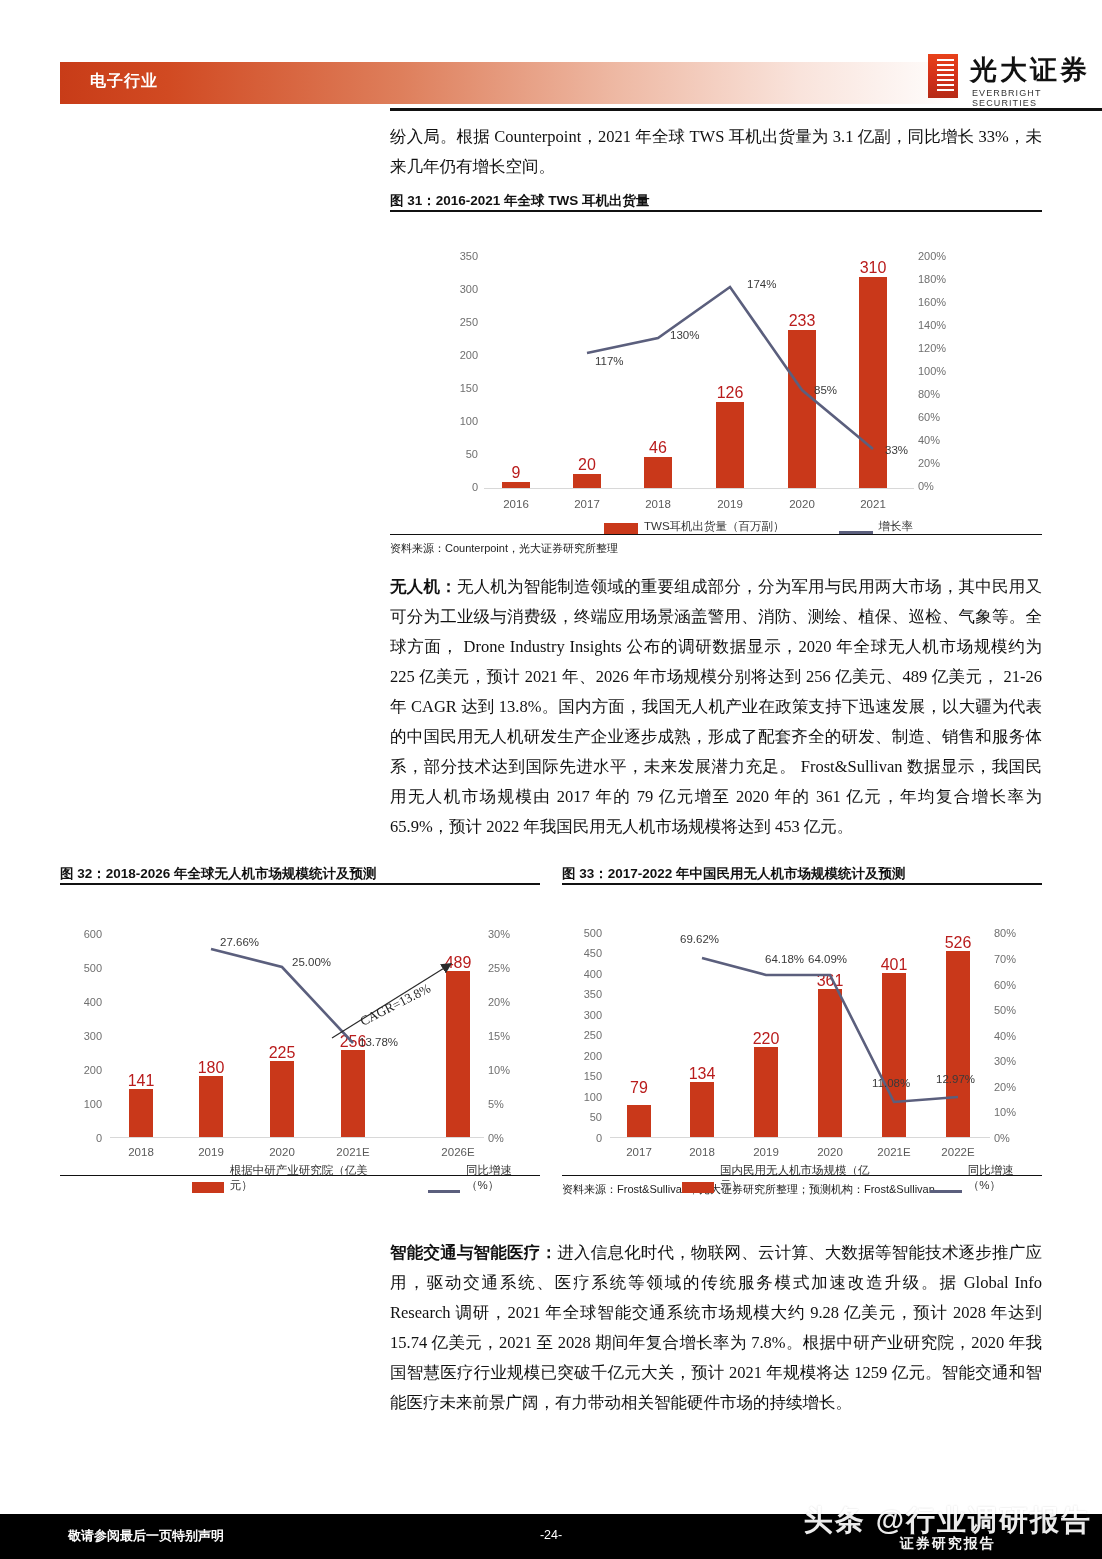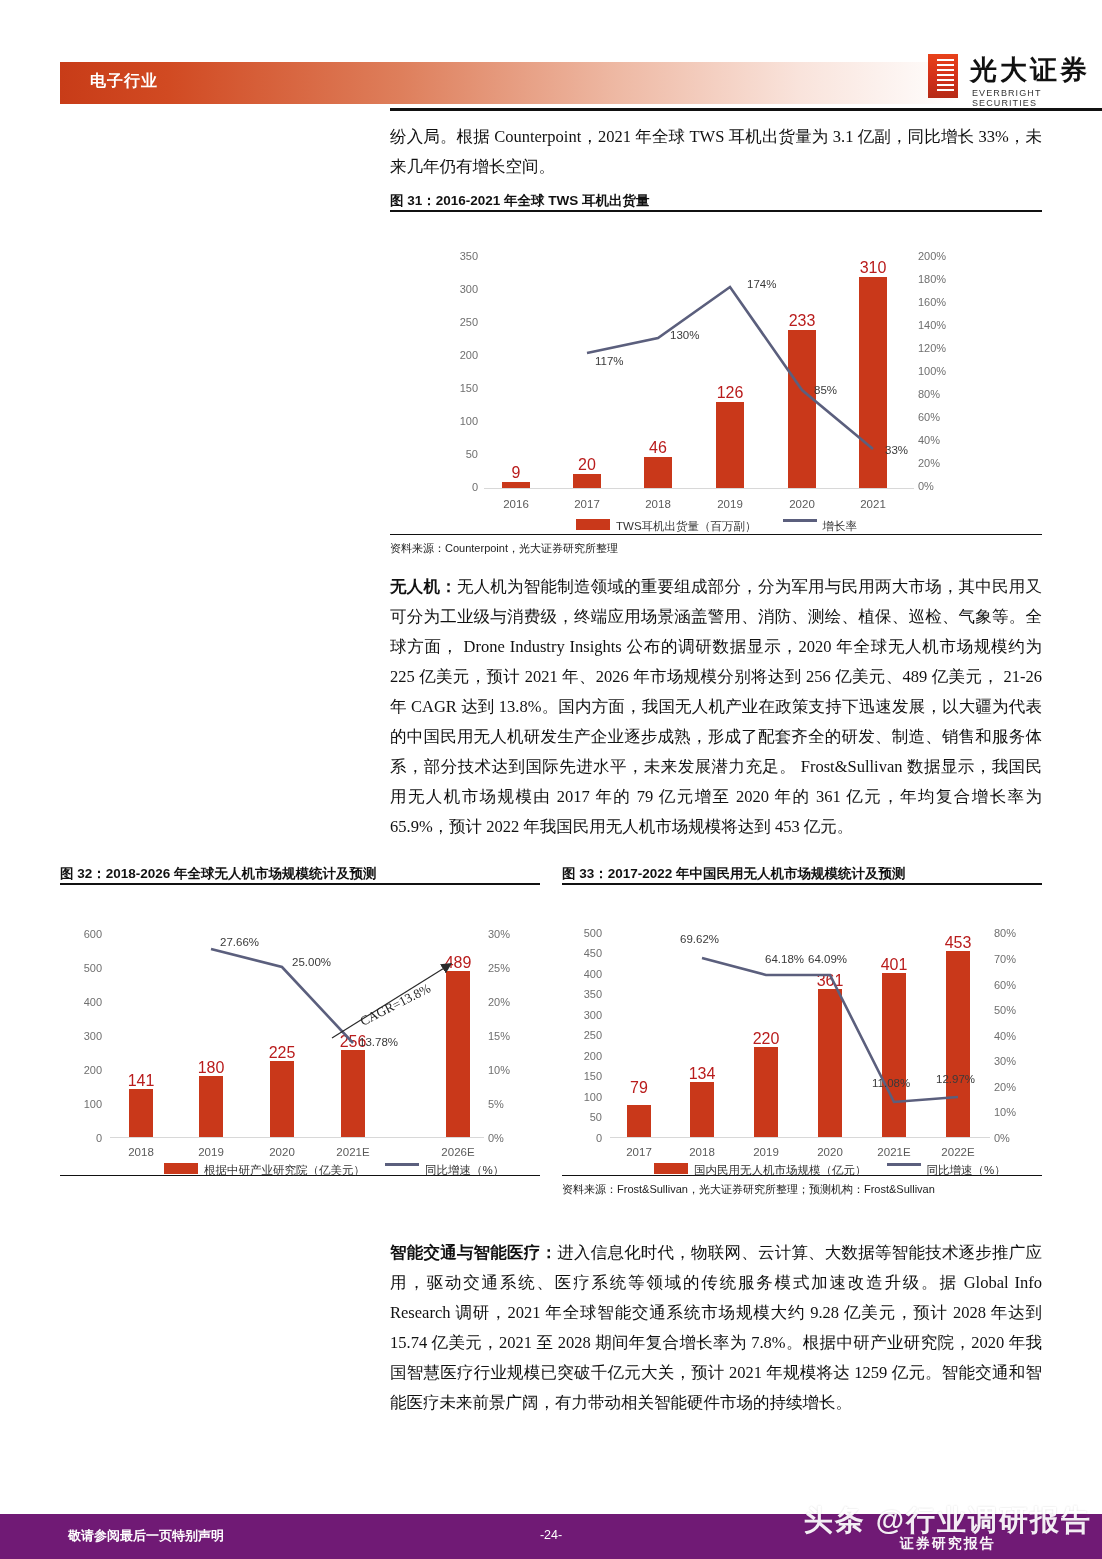--- a/index.html
+++ b/index.html
@@ -55,26 +55,26 @@
   .axis-lbl{position:absolute;font-size:11px;color:#6f6f6f;white-space:nowrap;}
   .axis-lbl.r{text-align:right;}
   .xtick{position:absolute;font-size:11.5px;color:#5a5a5a;text-align:center;white-space:nowrap;}
   .bar{position:absolute;background:#c9381a;}
   .bar-val{position:absolute;font-size:16px;color:#b91c1c;text-align:center;white-space:nowrap;}
   .ln-val{position:absolute;font-size:11.5px;color:#3a3a3a;white-space:nowrap;}
   .baseline{position:absolute;height:1px;background:#d8d8d8;}
   .legend{position:absolute;display:flex;align-items:center;gap:8px;font-size:11.5px;color:#333;}
   .legend .sw-bar{width:34px;height:11px;background:#c9381a;display:inline-block;}
   .legend .sw-line{width:34px;height:3px;background:#5b5f7d;display:inline-block;}
-  .legend .grp{display:flex;align-items:flex-start;gap:6px;}
+  .legend .grp{display:flex;align-items:flex-end;gap:6px;margin-left:28px;}
   .cagr-lbl{position:absolute;font-size:13px;color:#222;transform:rotate(-27deg);white-space:nowrap;
     font-family:"Liberation Serif","DejaVu Serif",serif;}
 
   
-  .footer{position:absolute;left:0;bottom:0;width:1102px;height:45px;background:#701a75;}
+  .footer{position:absolute;left:0;bottom:0;width:1102px;height:45px;background:#000000;}
   .footer-left{position:absolute;left:68px;top:13px;color:#fff;font-size:13px;font-weight:bold;}
   .footer-mid{position:absolute;left:0;right:0;top:14px;text-align:center;color:#fff;font-size:12.5px;}
   .wm{position:absolute;right:10px;bottom:6px;text-align:center;pointer-events:none;}
   .wm-main{font-size:29px;font-weight:bold;color:#ffffff;opacity:.92;letter-spacing:2px;
            text-shadow:0 0 2px rgba(0,0,0,.18);white-space:nowrap;}
   .wm-sub{font-size:14px;font-weight:bold;color:#ffffff;opacity:.95;letter-spacing:2px;margin-top:-6px;}
 </style>
 </head>
 <body>
 
@@ -281,21 +281,21 @@
       <div class="bar" style="left:192px;top:162px;width:24px;height:90px;"></div>
       <div class="bar" style="left:256px;top:104px;width:24px;height:148px;"></div>
       <div class="bar" style="left:320px;top:88px;width:24px;height:164px;"></div>
       <div class="bar" style="left:384px;top:66px;width:24px;height:186px;"></div>
 
       <div class="bar-val" style="left:53px;top:194px;width:48px;">79</div>
       <div class="bar-val" style="left:116px;top:180px;width:48px;">134</div>
       <div class="bar-val" style="left:180px;top:145px;width:48px;">220</div>
       <div class="bar-val" style="left:244px;top:87px;width:48px;">361</div>
       <div class="bar-val" style="left:308px;top:71px;width:48px;">401</div>
-      <div class="bar-val" style="left:372px;top:49px;width:48px;">453</div>
+      <div class="bar-val" style="left:372px;top:49px;width:48px;">526</div>
 
       <svg style="position:absolute;left:0;top:0;" width="480" height="290">
         <polyline points="140,73 204,90 268,90 332,217 396,212" fill="none" stroke="#5b5f7d" stroke-width="2.6"></polyline>
       </svg>
       <div class="ln-val" style="left:118px;top:48px;">69.62%</div>
       <div class="ln-val" style="left:182px;top:68px;margin-left:21px;">64.18%</div>
       <div class="ln-val" style="left:246px;top:68px;">64.09%</div>
       <div class="ln-val" style="left:310px;top:192px;">11.08%</div>
       <div class="ln-val" style="left:374px;top:188px;">12.97%</div>
 

